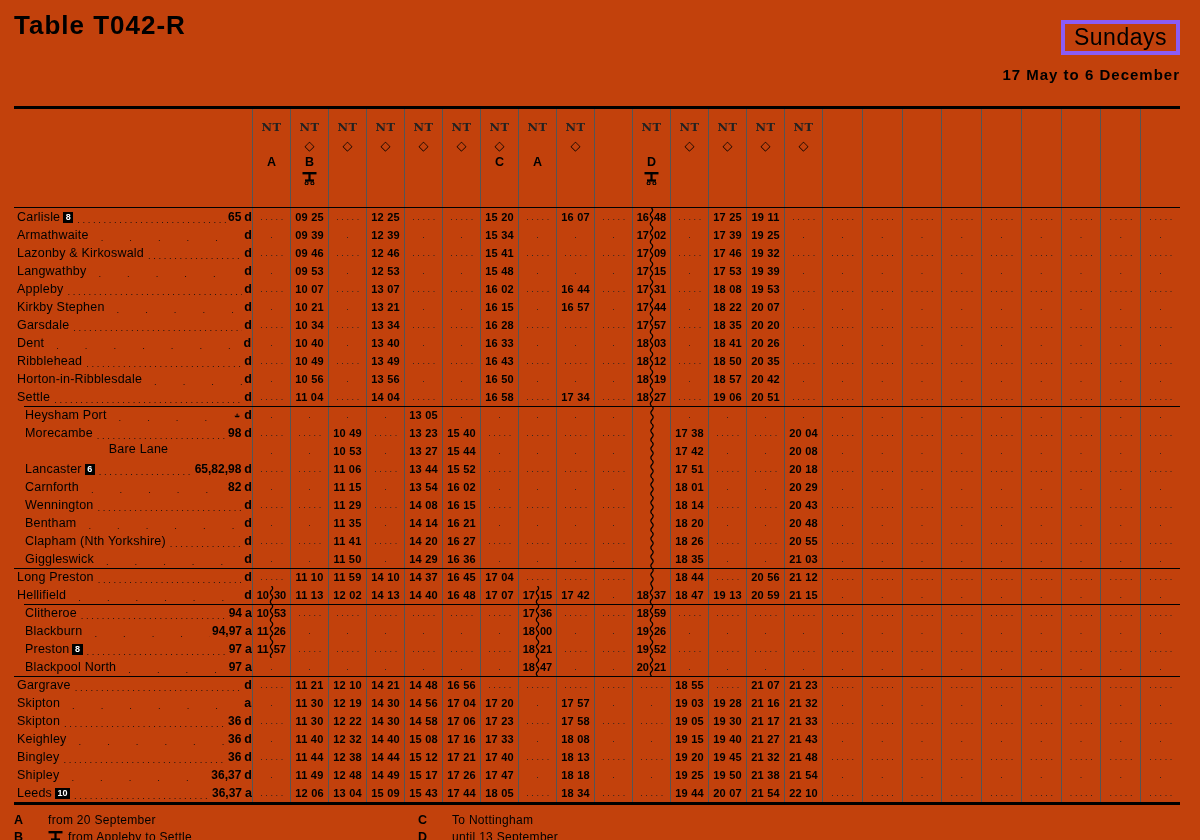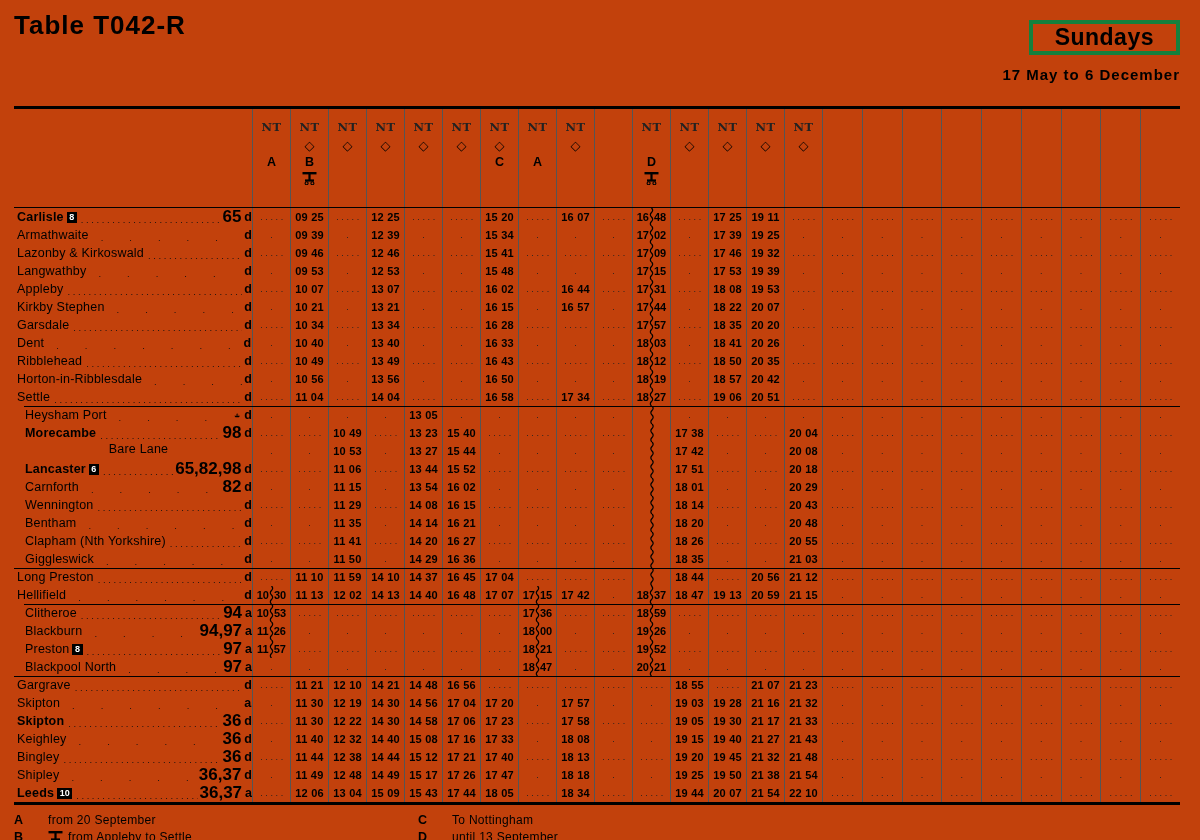--- a/index.html
+++ b/index.html
@@ -3,21 +3,21 @@
 <meta charset="utf-8">
 <style>
   * { margin:0; padding:0; box-sizing:border-box; }
   html,body { background:#fff; }
   body { font-family:"Liberation Sans", sans-serif; color:#000; }
   .page { position:relative; width:1200px; height:840px; background:#c2410c; padding:8px 20px 0 14px; overflow:hidden; }
 
   .hdr { position:relative; height:96px; }
   .title { font-size:26px; font-weight:700; letter-spacing:1px; margin-top:2px; }
   .route { font-size:24px; font-weight:700; letter-spacing:1px; margin-top:24px; }
-  .daybox { position:absolute; top:10px; right:0; border:4px solid #15803d; padding:0 22px; font-size:23px; font-weight:700; letter-spacing:0.5px; }
+  .daybox { position:absolute; top:10px; right:0; border:4px solid #8b5cf6; padding:0 9px; font-size:23px; font-weight:400; letter-spacing:0.5px; }
   .daterange { position:absolute; top:56px; right:0; font-size:15px; font-weight:700; letter-spacing:1px; }
 
   .tt { width:1166px; border-top:3.5px solid #000; }
   .grid-row { display:grid; grid-template-columns:238px repeat(15,38px) repeat(9,1fr); width:1166px; }
 
   .thead { border-bottom:1px solid #000; }
   .hcell { border-left:1px solid #555; height:98px; display:flex; flex-direction:column; align-items:center; padding-top:11px; }
   .hcell.first { border-left:none; }
   .nt { font-family:"DejaVu Serif", serif; font-weight:700; font-size:11.5px; color:#222; letter-spacing:0.5px; }
   .dia { font-size:13px; line-height:15px; margin-top:4px; color:#000; }
@@ -30,26 +30,26 @@
   .trow { position:relative; height:18px; }
   .tcell { border-left:1px solid #555; height:18px; display:flex; align-items:center; justify-content:center; overflow:hidden; }
   .tcell.stc { border-left:none; justify-content:flex-start; padding-left:3px; }
   .trow:last-child .tcell { }
 
   .sec { position:absolute; top:-0.5px; height:1px; background:#000; z-index:3; }
   .sec.full { left:0; right:0; }
   .sec.inset { left:10px; right:0; }
 
   .nm { font-size:12.5px; white-space:nowrap; letter-spacing:0.2px; }
-  .nm.b { font-weight:700;text-align:right; }
+  .nm.b { font-weight:400;text-align:right; }
   .badge { background:#000; color:#fff; font-size:9px; font-weight:700; line-height:11px; padding:0 2.5px; margin-left:3px; display:inline-block; }
   .ldr { flex:1 1 auto; overflow:hidden; white-space:nowrap; color:#111; margin:4px 2px 0 4px; }
   .ldr.d { font-size:9.5px; letter-spacing:2.6px; }
   .ldr.s { font-size:9.5px; letter-spacing:26px; padding-left:8px; }
-  .refs { font-size:17px; font-weight:700; white-space:nowrap; margin-right:3px; }
+  .refs { font-size:12px; font-weight:700; white-space:nowrap; margin-right:3px; }
   .da { font-size:12.5px; font-weight:700; width:13px; text-align:left; }
 
   .time { font-weight:700; font-size:11px; white-space:pre; letter-spacing:0.2px; }
   .dots5 { font-size:9px; letter-spacing:2.6px; color:#222; margin-right:-3px; }
   .dots1 { font-size:9px; color:#222; }
   .wtime { display:flex; align-items:center; font-weight:700; font-size:11px; height:18px; }
   .wtime svg { display:block; }
   .sq { display:block; }
 
   .fnotes { margin-top:6px; display:flex; width:1166px; }

